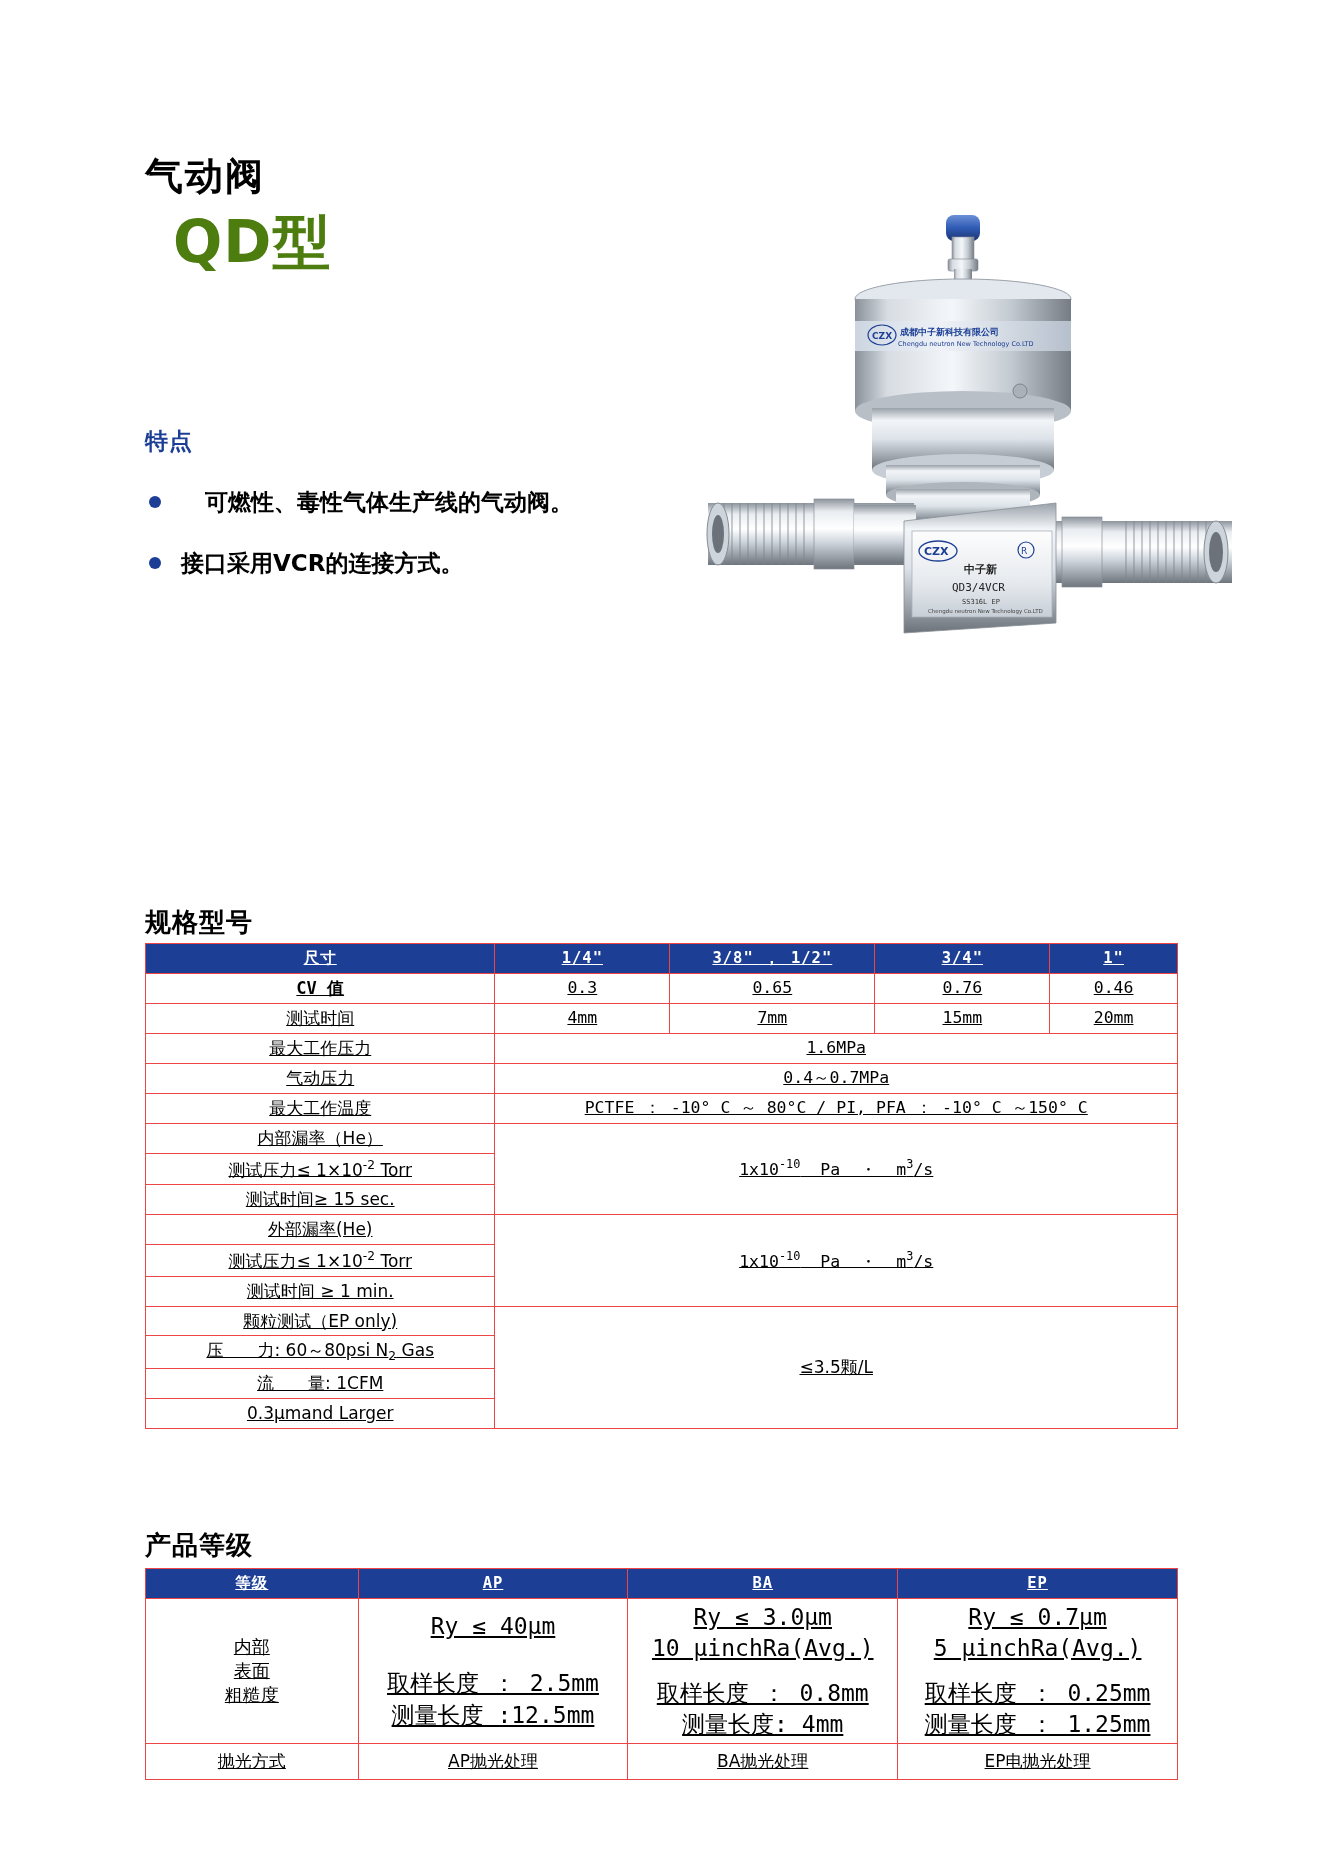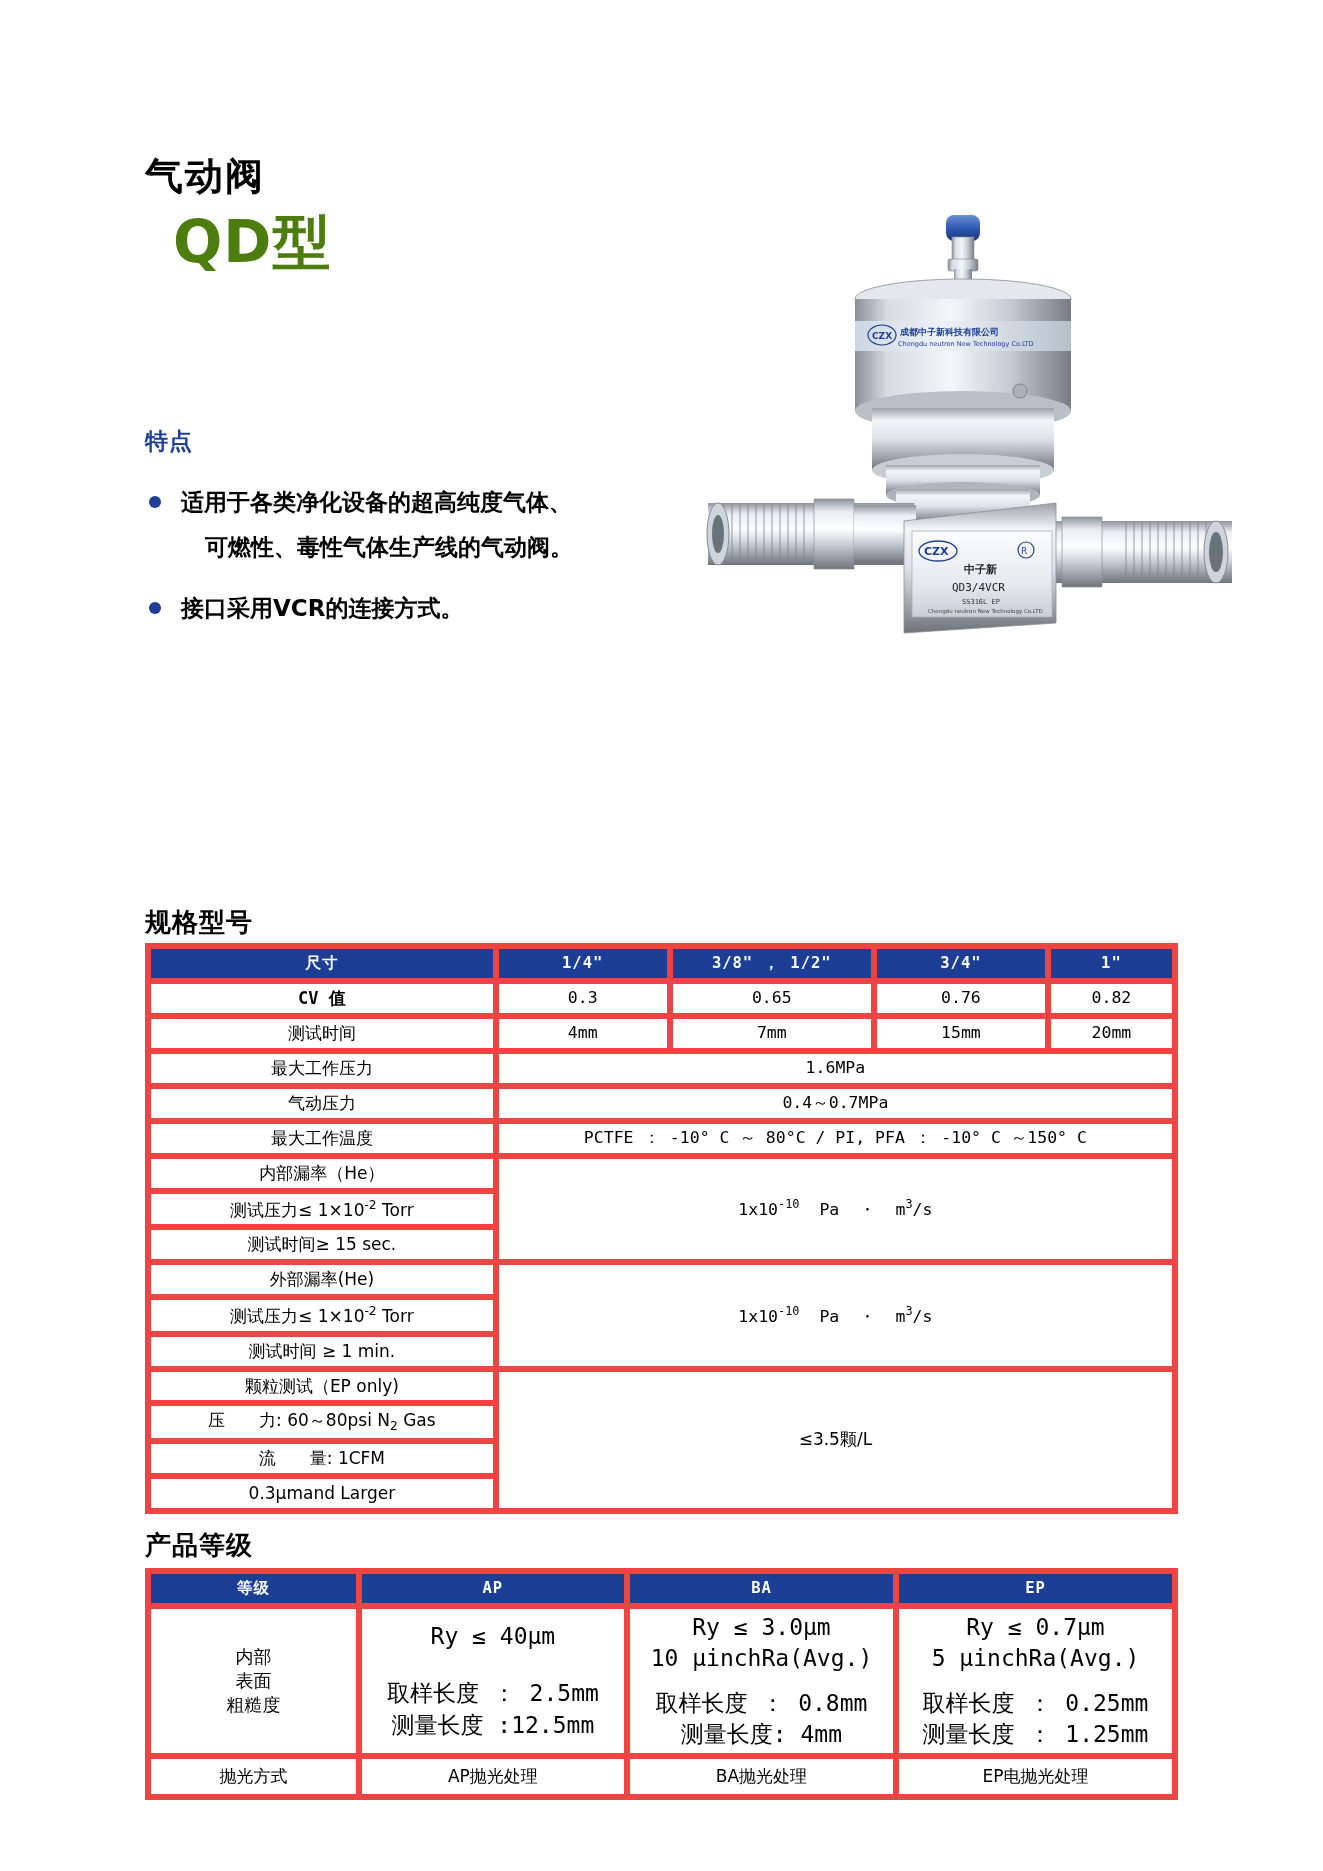--- a/index.html
+++ b/index.html
@@ -127,25 +127,26 @@
     left: 145px;
     top: 915px;
     width: 1033px;
   }
   table.grade {
     left: 145px;
     top: 1540px;
     width: 1033px;
   }
   table.spec td, table.grade td {
-    border: 6px solid #ef4444;
+    border: 1px solid #ef4444;
     text-align: center;
     vertical-align: middle;
     padding: 3px 4px;
     line-height: 1.35;
+    text-decoration: underline;
   }
   tr.hdr td {
     background: #1c3f95;
     color: #ffffff;
     font-weight: bold;
     font-size: 15.5px;
     padding: 4px 4px;
     letter-spacing: 1px;
   }
   .cell-cn {
@@ -181,21 +182,20 @@
 
   <div class="title-block">
     <div class="title-main">气动阀</div>
     <div class="title-sub">QD型</div>
   </div>
 
   <div class="features-heading">特点</div>
   <ul class="features-list">
     <li>
       <span class="bullet"></span>
-      <span>适用于各类净化设备的超高纯度气体、</span>
       <span class="l2">可燃性、毒性气体生产线的气动阀。</span>
     </li>
     <li>
       <span class="bullet"></span>
       <span>接口采用VCR的连接方式。</span>
     </li>
   </ul>
 
   <svg class="photo" viewBox="0 0 560 560">
     <defs>
@@ -332,21 +332,21 @@
         <td>3/8" ， 1/2"</td>
         <td>3/4"</td>
         <td>1"</td>
       </tr>
 
       <tr>
         <td class="rowh" style="font-family:'DejaVu Sans Mono',monospace;font-weight:bold">CV 值</td>
         <td>0.3</td>
         <td>0.65</td>
         <td>0.76</td>
-        <td>0.82</td>
+        <td>0.46</td>
       </tr>
 
       <tr>
         <td class="rowh">测试时间</td>
         <td>4mm</td>
         <td>7mm</td>
         <td>15mm</td>
         <td>20mm</td>
       </tr>
 

